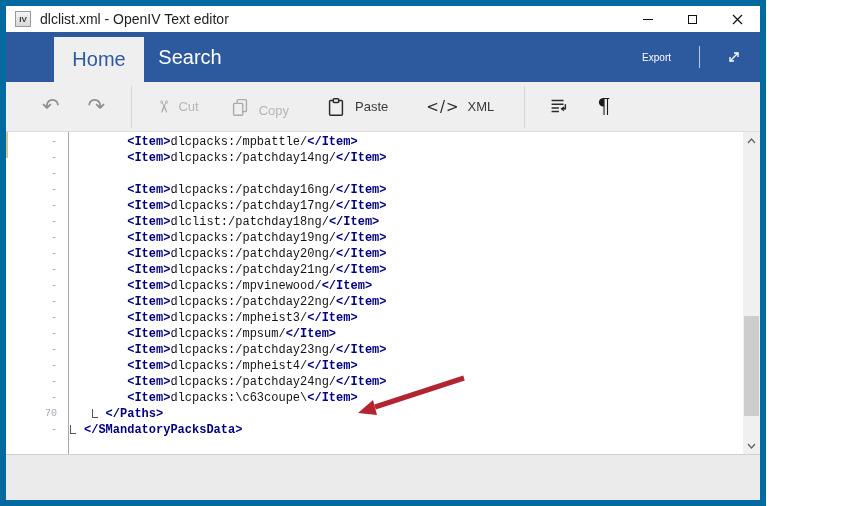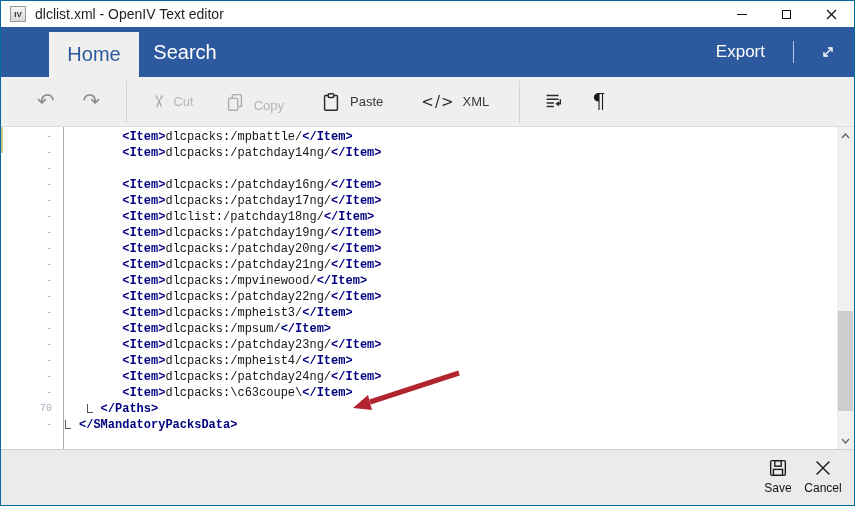--- a/index.html
+++ b/index.html
@@ -1,33 +1,33 @@
 <!DOCTYPE html>
 <html><head>
 <meta charset="utf-8">
 <style>
   * { margin:0; padding:0; box-sizing:border-box; }
   html,body { width:855px; height:506px; background:#fff; font-family:"Liberation Sans", sans-serif; }
-  .window { position:relative; width:855px; height:506px; border:1px solid #0369a1; background:#3b82f6; overflow:hidden; }
+  .window { position:relative; width:766px; height:506px; border:6px solid #0369a1; background:#3b82f6; overflow:hidden; }
 
   
   .titlebar { height:26px; background:#fff; display:flex; align-items:center; }
   .app-icon { width:16px; height:16px; margin-left:9px; border:1px solid #9a9a9a; background:linear-gradient(#f5f5f5,#d8d8d8); color:#333; font-size:8px; font-weight:bold; display:flex; align-items:center; justify-content:center; }
   .title-text { margin-left:9px; font-size:14px; color:#1f1f1f; }
   .win-controls { margin-left:auto; display:flex; height:26px; }
   .win-btn { width:45px; height:26px; display:flex; align-items:center; justify-content:center; cursor:default; }
   .min-glyph { width:10px; height:1px; background:#111; display:block; }
   .max-glyph { width:9px; height:9px; border:1px solid #111; display:block; }
 
   
   .ribbon { position:relative; height:50px; }
   .tab { position:absolute; top:0; height:50px; display:flex; align-items:center; justify-content:center; font-size:20px; cursor:default; }
   .tab.active { top:5px; height:45px; background:#efefef; }
   .ribbon-right { position:absolute; right:18px; top:0; height:50px; display:flex; align-items:center; }
-  .export-label { color:#fff; font-size:17px; cursor:default; }
+  .export-label { color:#fff; font-size:10px; cursor:default; }
   .ribbon-divider { width:1px; height:22px; background:#b9c6dd; margin:0 26px 0 28px; }
 
   
   .toolbar { height:50px; background:#efefef; display:flex; align-items:center; border-bottom:1px solid #dcdcdc; }
   .tb-btn { display:flex; align-items:center; cursor:default; }
   .tb-label { font-size:13px; margin-left:8px; }
   .tb-label.enabled { color:#3a3a3a; }
   .tb-label.disabled { color:#b5b5b5; }
   .tb-divider { width:1px; height:42px; background:#d5d5d5; }
   .u-glyph { font-family:"DejaVu Sans", sans-serif; font-size:21px; color:#8f8f8f; line-height:1; }

